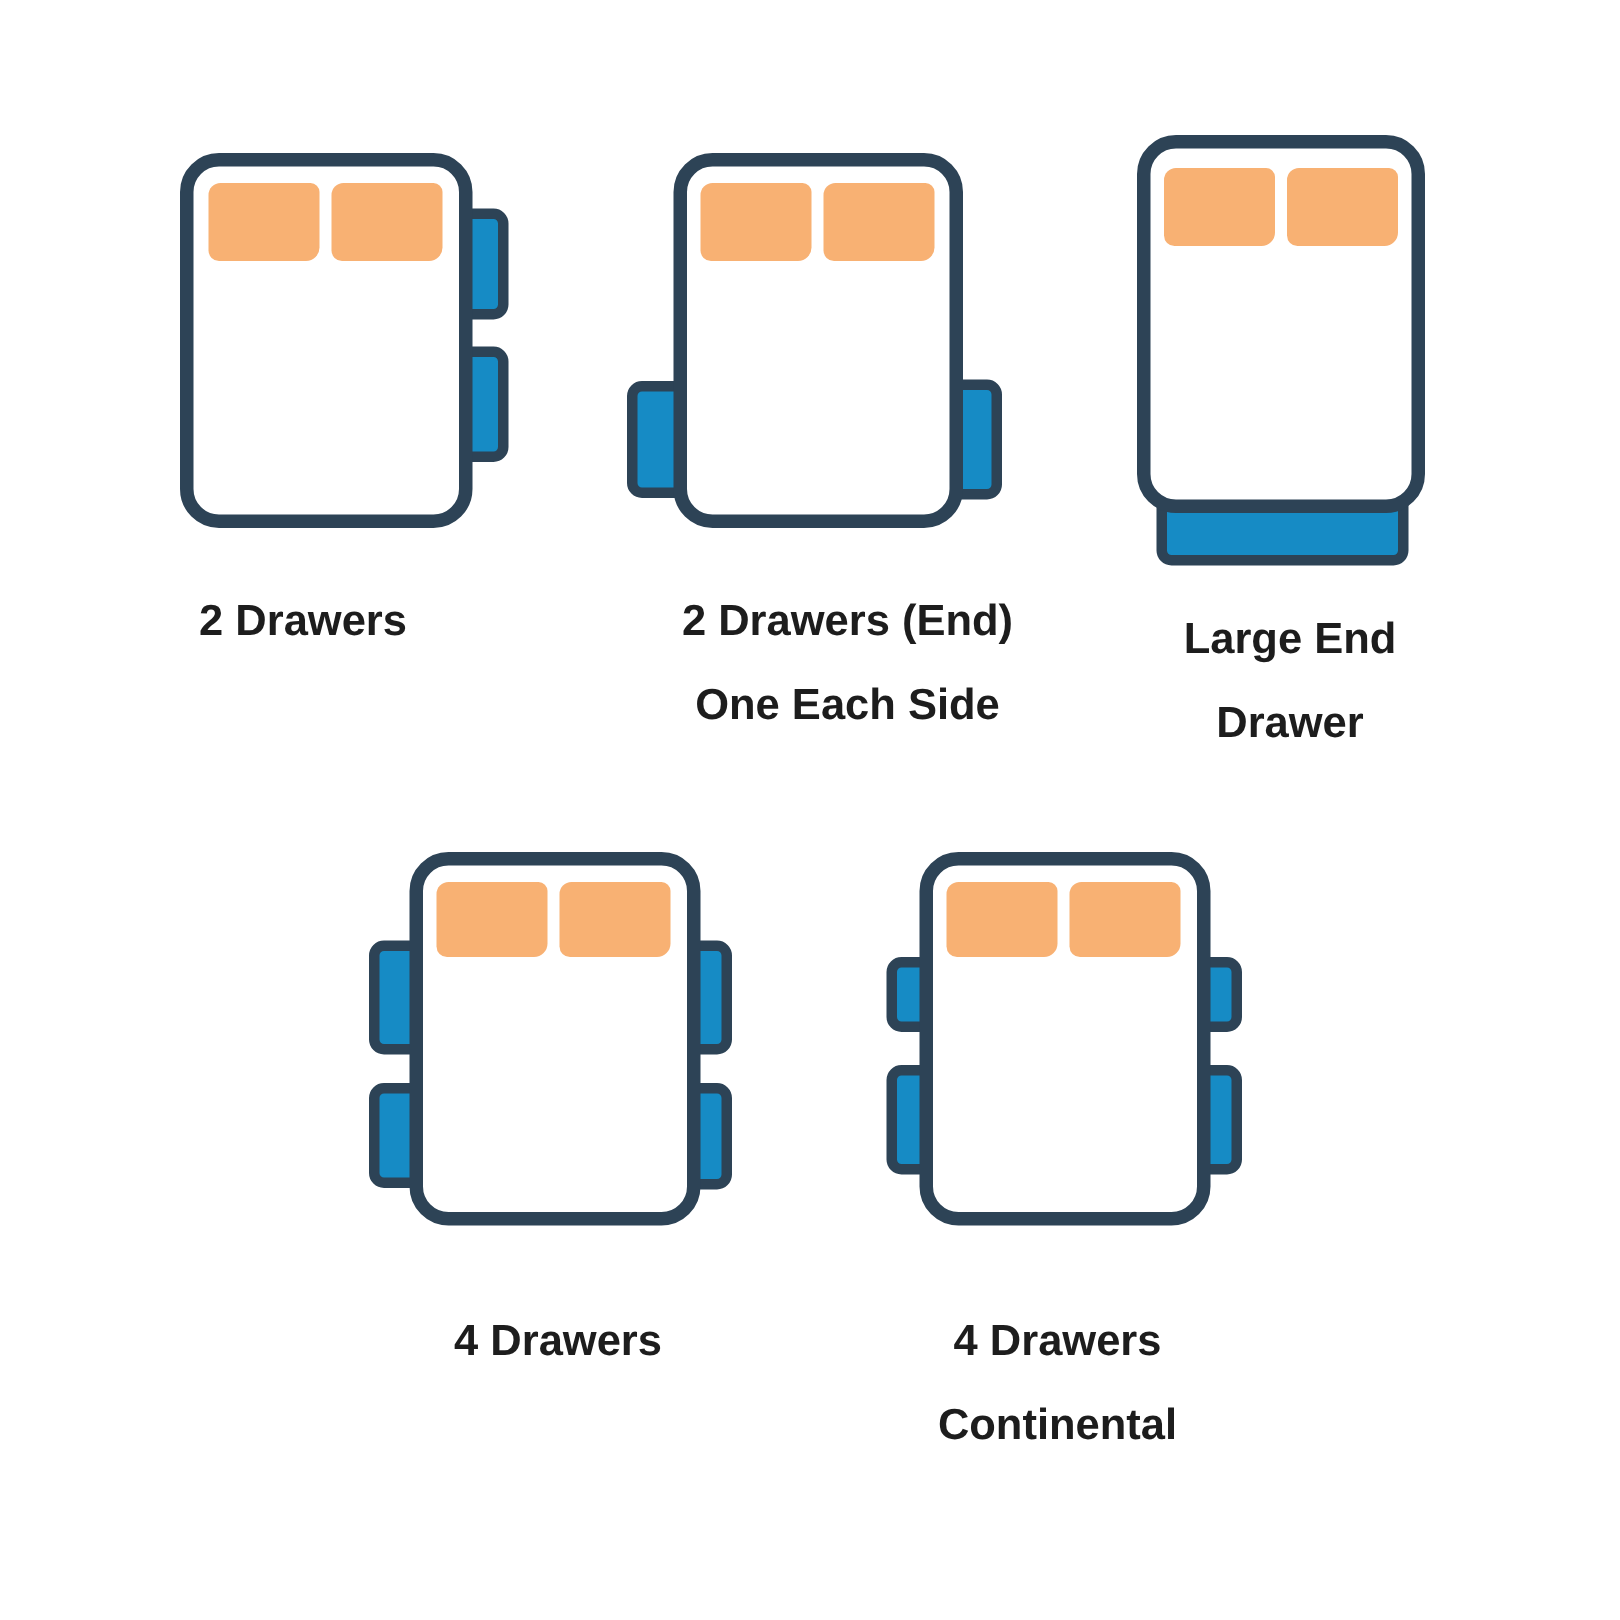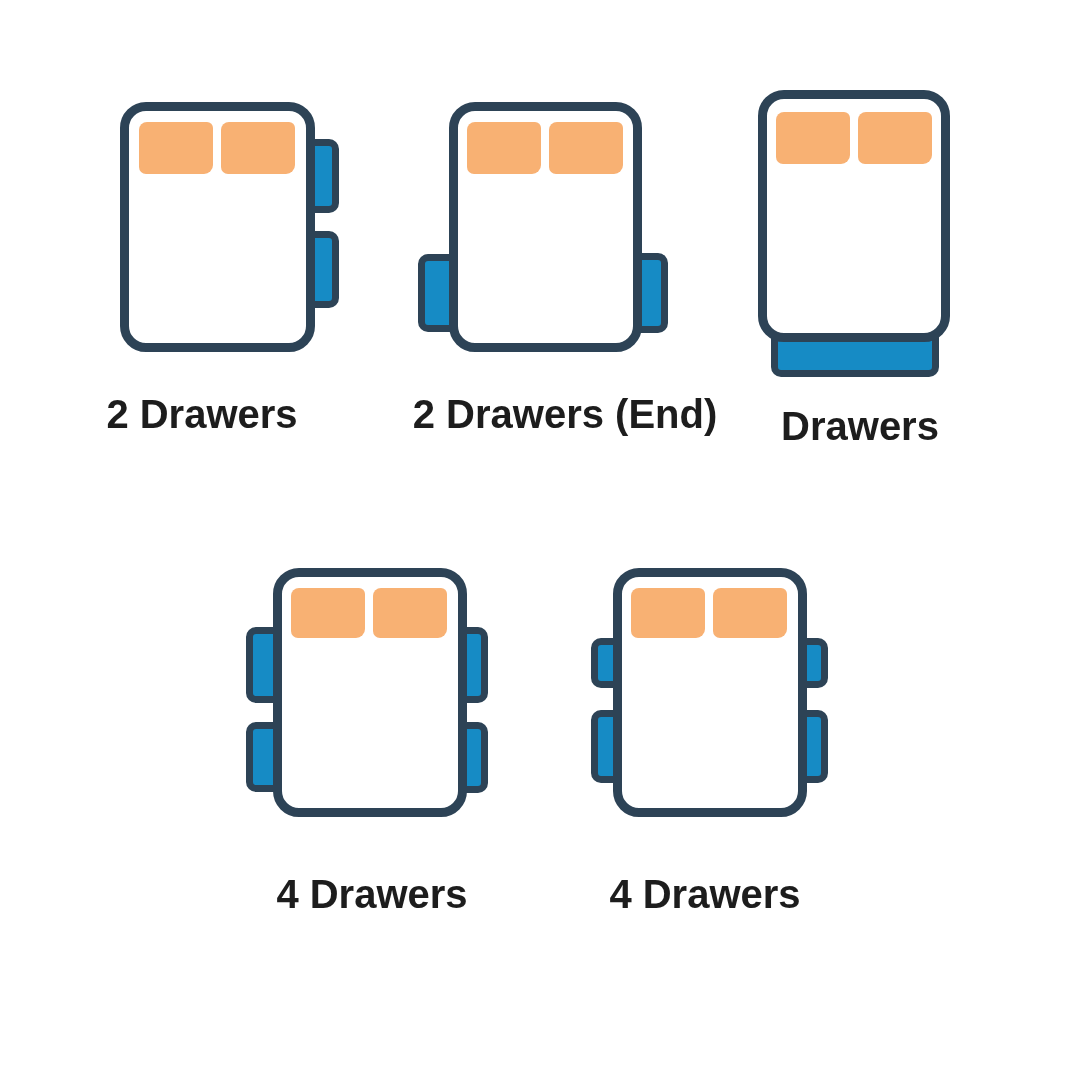--- a/index.html
+++ b/index.html
@@ -34,21 +34,21 @@
     position: absolute;
     box-sizing: border-box;
     background: var(--drawer-blue, #168bc5);
     border: 7px solid var(--outline, #2d4356);
     border-radius: 10px;
     z-index: 1;
   }
   .figure-label {
     position: absolute;
     text-align: center;
-    font-size: 40px;
+    font-size: 29px;
     line-height: 56px;
     font-weight: 600;
     color: var(--label-text, #1d1d1d);
     z-index: 4;
   }
   .lbl-line {
     display: block;
   }
 </style>
 </head>
@@ -68,30 +68,32 @@
   </div>
 
   <div>
     <div class="drawer" style="left:418px; top:254px; width:45px; height:78px;"></div>
     <div class="drawer" style="left:627px; top:253px; width:41px; height:80px;"></div>
     <div class="bed" style="left:449px; top:102px; width:193px; height:250px;"></div>
     <div class="pillow" style="left:467px; top:122px; width:74px; height:52px;"></div>
     <div class="pillow" style="left:549px; top:122px; width:74px; height:52px;"></div>
     <div class="figure-label" style="left:400px; top:386px; width:330px;">
       <span class="lbl-line">2 Drawers (End)</span>
+      <span class="lbl-line">One Each Side</span>
     </div>
   </div>
 
   <div>
     <div class="drawer" style="left:771px; top:324px; width:168px; height:53px;"></div>
     <div class="bed" style="left:758px; top:90px; width:192px; height:252px;"></div>
     <div class="pillow" style="left:776px; top:112px; width:74px; height:52px;"></div>
     <div class="pillow" style="left:858px; top:112px; width:74px; height:52px;"></div>
     <div class="figure-label" style="left:728px; top:398px; width:264px;">
-      <span class="lbl-line">Drawers</span>
+      <span class="lbl-line">Large End</span>
+      <span class="lbl-line">Drawer</span>
     </div>
   </div>
 
   <div>
     <div class="drawer" style="left:246px; top:627px; width:42px; height:76px;"></div>
     <div class="drawer" style="left:246px; top:722px; width:42px; height:70px;"></div>
     <div class="drawer" style="left:446px; top:627px; width:42px; height:76px;"></div>
     <div class="drawer" style="left:446px; top:722px; width:42px; height:71px;"></div>
     <div class="bed" style="left:273px; top:568px; width:194px; height:249px;"></div>
     <div class="pillow" style="left:291px; top:588px; width:74px; height:50px;"></div>
@@ -104,16 +106,17 @@
   <div>
     <div class="drawer" style="left:591px; top:638px; width:42px; height:50px;"></div>
     <div class="drawer" style="left:591px; top:710px; width:42px; height:73px;"></div>
     <div class="drawer" style="left:786px; top:638px; width:42px; height:50px;"></div>
     <div class="drawer" style="left:786px; top:710px; width:42px; height:73px;"></div>
     <div class="bed" style="left:613px; top:568px; width:194px; height:249px;"></div>
     <div class="pillow" style="left:631px; top:588px; width:74px; height:50px;"></div>
     <div class="pillow" style="left:713px; top:588px; width:74px; height:50px;"></div>
     <div class="figure-label" style="left:575px; top:866px; width:260px;">
       <span class="lbl-line">4 Drawers</span>
+      <span class="lbl-line">Continental</span>
     </div>
   </div>
 
 </div>
 
 </body></html>

